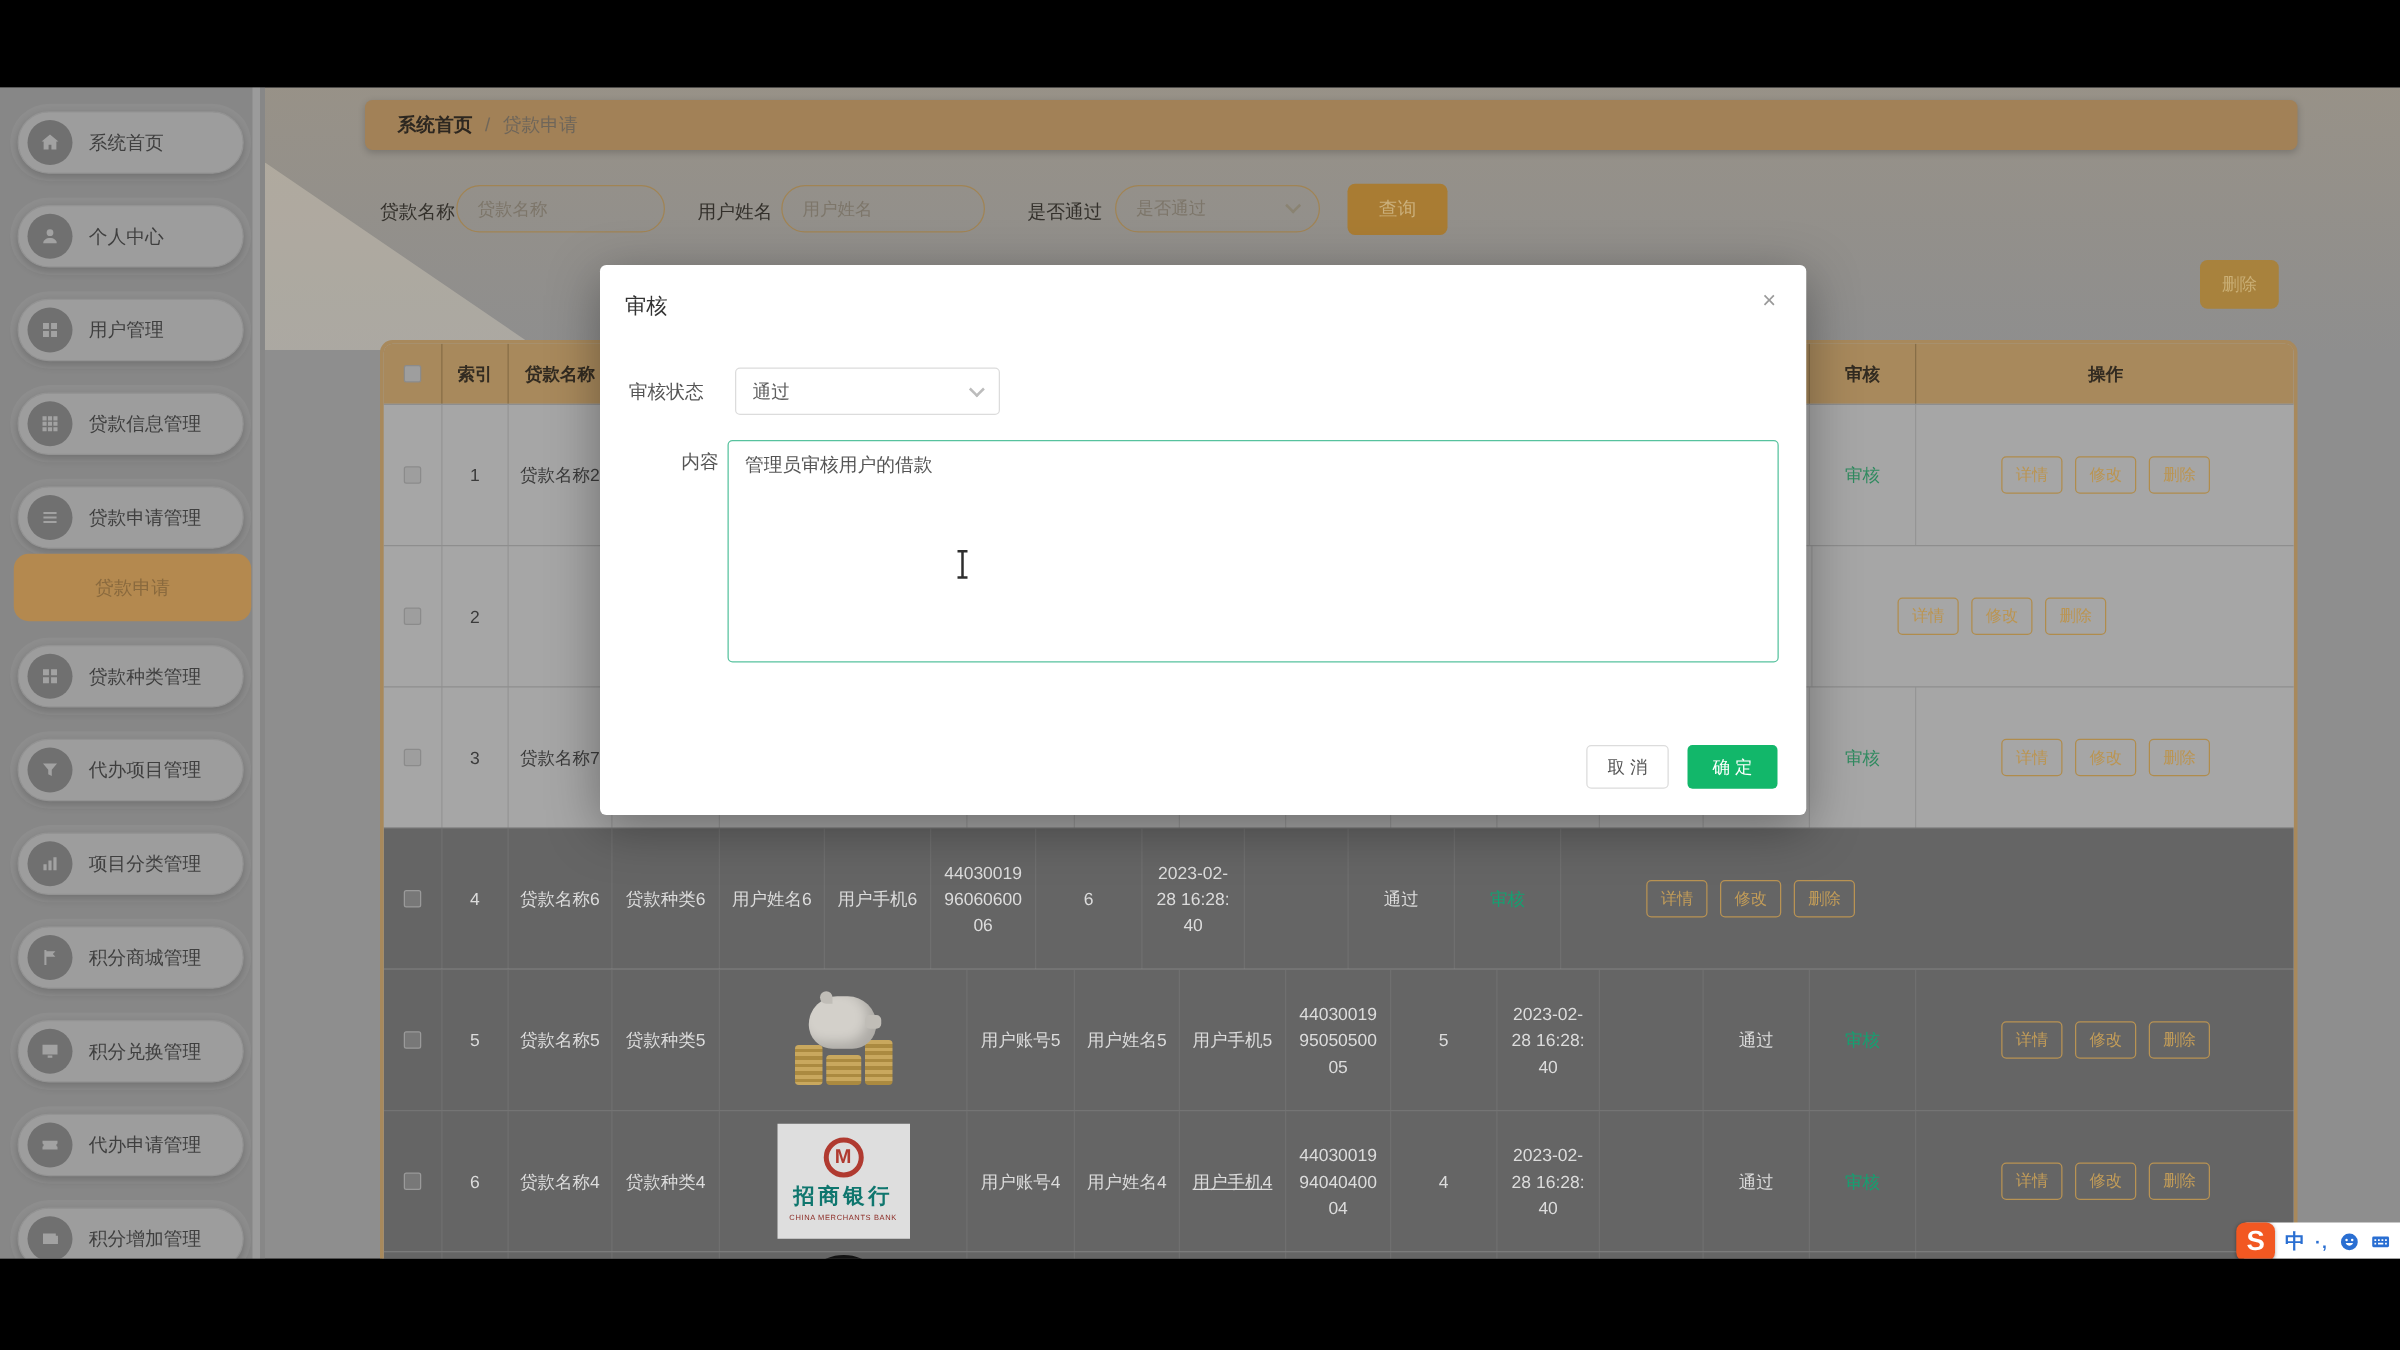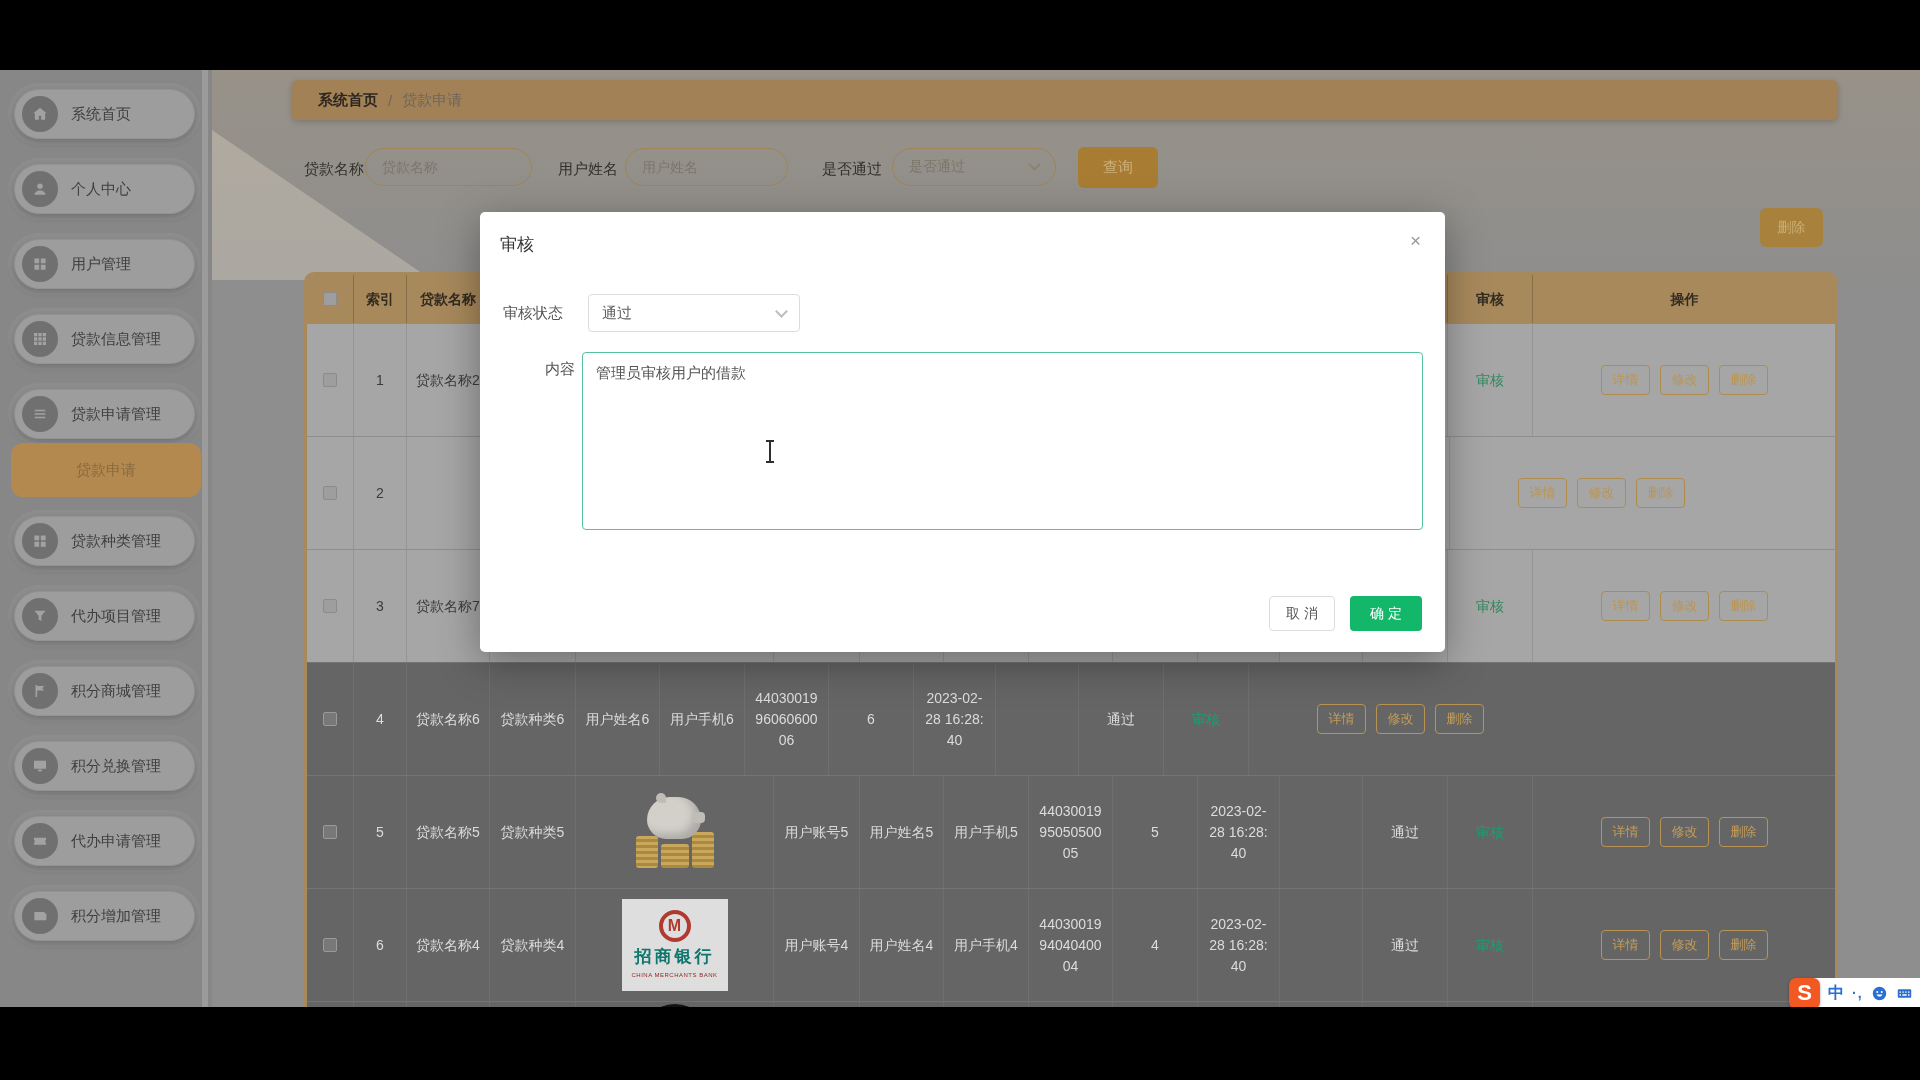--- a/index.html
+++ b/index.html
@@ -164,20 +164,28 @@
           <span class="side-ic">
             <svg viewBox="0 0 24 24">
               <path d="M4.5 5h15l-5.6 6.6v6.9l-3.8-1.9v-5z"></path>
             </svg>
           </span>
           <span class="side-lb">代办项目管理</span>
         </div>
         <div class="side-item">
           <span class="side-ic">
             <svg viewBox="0 0 24 24">
+              <path d="M5 12.5h3.4V19H5zM10.3 8.5h3.4V19h-3.4zM15.6 5h3.4v14h-3.4z"></path>
+            </svg>
+          </span>
+          <span class="side-lb">项目分类管理</span>
+        </div>
+        <div class="side-item">
+          <span class="side-ic">
+            <svg viewBox="0 0 24 24">
               <path d="M6 4h2.2v16H6zM8.2 5.2h9.6l-2.8 3 2.8 3H8.2z"></path>
             </svg>
           </span>
           <span class="side-lb">积分商城管理</span>
         </div>
         <div class="side-item">
           <span class="side-ic">
             <svg viewBox="0 0 24 24">
               <path d="M4 5h16v10.5H4zM9.5 16.5h5V19h-5z"></path>
             </svg>
@@ -380,21 +388,21 @@
           <div class="t-cell" style="width: 86px;">贷款种类4</div>
           <div class="t-cell" style="width: 198px;">
             <div class="img-cmb">
               <div class="cmb-logo">M</div>
               <div class="cmb-name">招商银行</div>
               <div class="cmb-cap">CHINA MERCHANTS BANK</div>
             </div>
           </div>
           <div class="t-cell" style="width: 86px;">用户账号4</div>
           <div class="t-cell" style="width: 84px; text-align: right;">用户姓名4</div>
-          <div class="t-cell" style="width: 85px;">用户手机4</div>
+          <div class="t-cell" style="width: 85px; text-decoration: underline;">用户手机4</div>
           <div class="t-cell" style="width: 84px;">440300199404040004</div>
           <div class="t-cell" style="width: 85px;">4</div>
           <div class="t-cell" style="width: 82px;">2023-02-28 16:28:40</div>
           <div class="t-cell" style="width: 83px;"></div>
           <div class="t-cell" style="width: 85px;">通过</div>
           <div class="t-cell" style="width: 85px;">
             <span class="audit-link">审核</span>
           </div>
           <div class="t-cell" style="width: 303px;">
             <button class="act-btn">详情</button>

